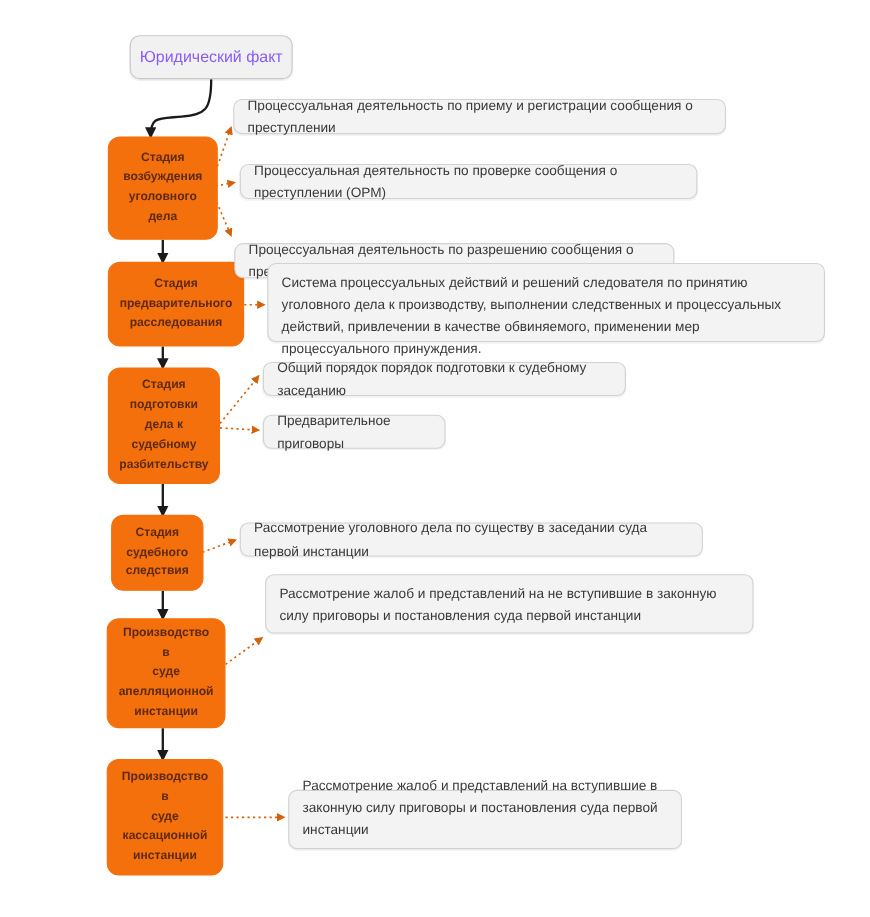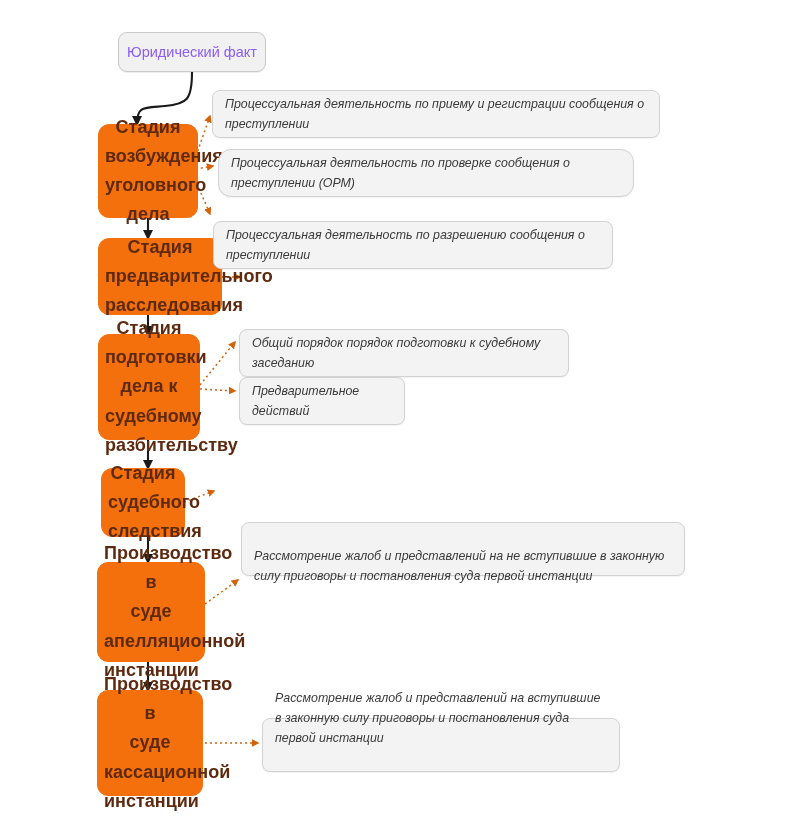--- a/index.html
+++ b/index.html
@@ -47,39 +47,38 @@
   }
   
   .node.stage {
     background: #f4700d;
     border: 1px solid #f4700d;
     border-radius: 11px;
     justify-content: center;
     text-align: center;
     color: #5d2a10;
     font-weight: bold;
-    font-size: 18px;
+    font-size: 11px;
     line-height: 1.62;
     padding: 4px 6px;
   }
   .node.stage .stage-text {
     display: block;
     width: 100%;
   }
   
   .node.desc {
     background: #f3f3f3;
     border: 1px solid #d2d2d2;
     border-radius: 8px;
     color: #3a3a3a;
     font-size: 12.4px;
     line-height: 1.62;
-    padding: 23px 12px;
+    padding: 7px 12px;
     box-shadow: 0 1px 1px rgba(0,0,0,0.05);
-    font-style: italic;
   }
   .node.desc .desc-text {
     display: block;
   }
 </style>
 </head>
 <body>
 
 <div id="canvas">
 
@@ -142,37 +141,43 @@
   </div>
 
   <div class="node stage" style="left:97px; top:690px; width:106px; height:106px;">
     <span class="stage-text">Производство<br>в<br>суде<br>кассационной<br>инстанции</span>
   </div>
 
   <div class="node desc" style="left:212px; top:90px; width:448px; height:32px;">
     <span class="desc-text">Процессуальная деятельность по приему и регистрации сообщения о преступлении</span>
   </div>
 
-  <div class="node desc" style="left:218px; top:149px; width:416px; height:32px;border-radius:13px;">
+  <div class="node desc" style="left:218px; top:149px; width:416px; height:32px;">
     <span class="desc-text">Процессуальная деятельность  по проверке сообщения о преступлении (ОРМ)</span>
   </div>
 
   <div class="node desc" style="left:213px; top:197px; width:400px; height:32px;margin-top:24px;">
     <span class="desc-text">Процессуальная деятельность по разрешению сообщения о преступлении</span>
   </div>
 
+  <div class="node desc" style="left:243px; top:239px; width:507px; height:72px; align-items:flex-start;">
+    <span class="desc-text">Система процессуальных действий и решений следователя по принятию уголовного дела к производству, выполнении следственных и процессуальных действий, привлечении в качестве обвиняемого, применении мер процессуального принуждения.</span>
+  </div>
 
   <div class="node desc" style="left:239px; top:329px; width:330px; height:31px;">
     <span class="desc-text">Общий порядок порядок подготовки к судебному заседанию</span>
   </div>
 
   <div class="node desc" style="left:239px; top:377px; width:166px; height:31px;">
-    <span class="desc-text">Предварительное действий</span>
+    <span class="desc-text">Предварительное приговоры</span>
   </div>
 
+  <div class="node desc" style="left:218px; top:475px; width:421px; height:31px;">
+    <span class="desc-text">Рассмотрение уголовного дела по существу в заседании суда первой инстанции</span>
+  </div>
 
   <div class="node desc" style="left:241px; top:522px; width:444px; height:54px; align-items:flex-start;">
     <span class="desc-text">Рассмотрение жалоб и представлений на не вступившие в законную силу приговоры и постановления суда первой инстанции</span>
   </div>
 
   <div class="node desc" style="left:262px; top:718px; width:358px; height:54px; align-items:flex-end;">
     <span class="desc-text">Рассмотрение жалоб и представлений на вступившие в законную силу приговоры и постановления суда первой инстанции</span>
   </div>
 
 </div>

